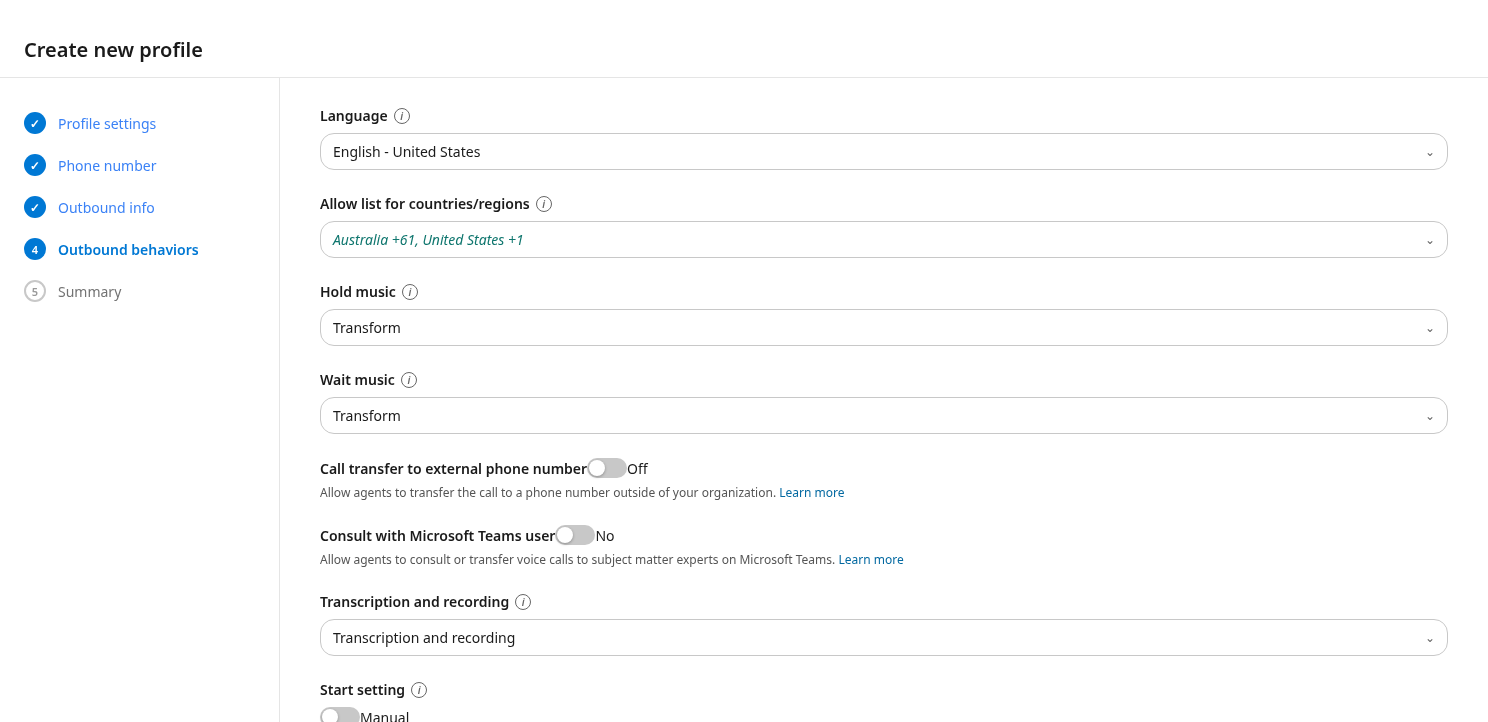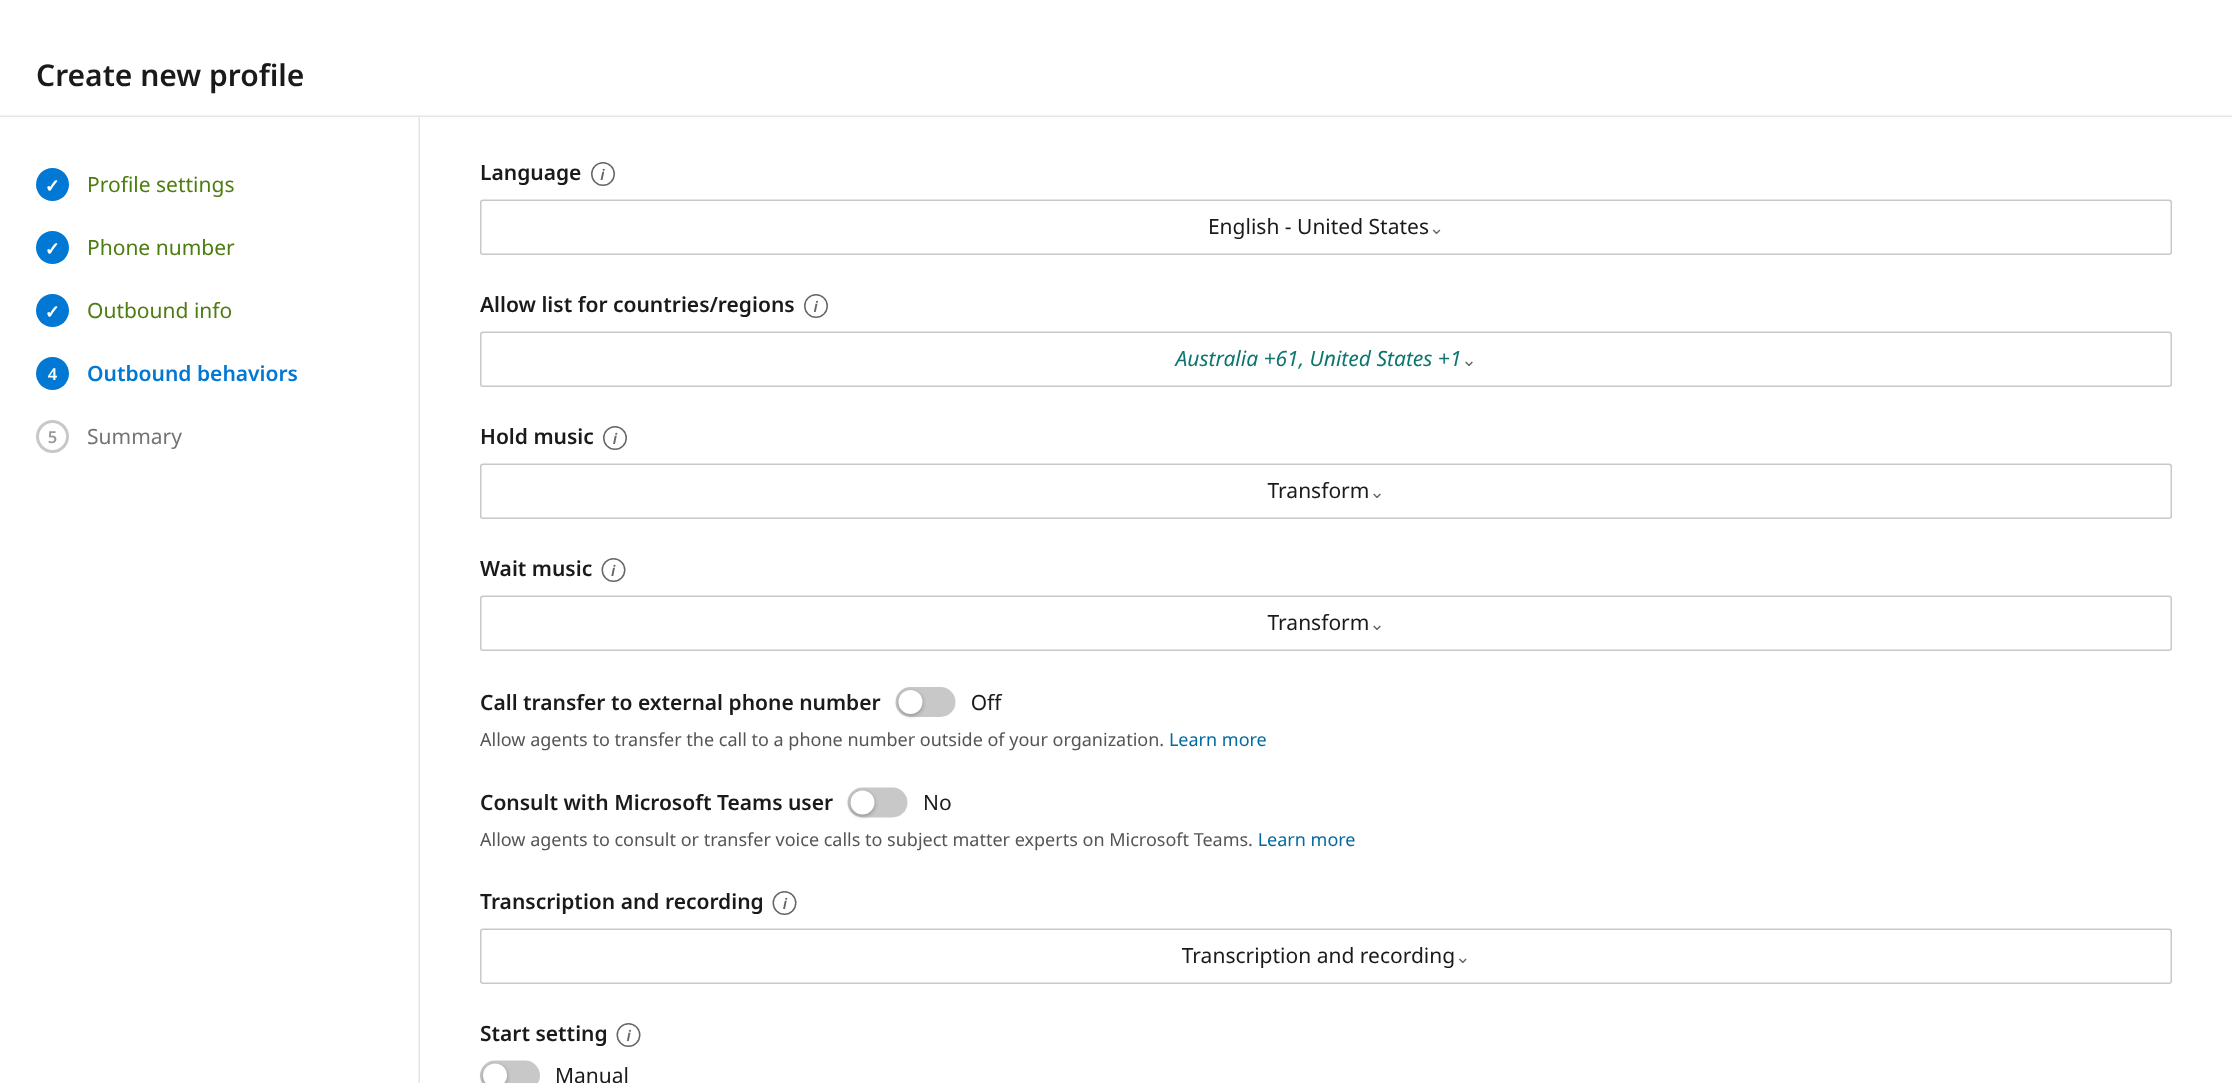--- a/index.html
+++ b/index.html
@@ -57,21 +57,21 @@
     }
 
     .step-circle.inactive {
       background: #fff;
       border: 2px solid #c8c8c8;
       color: #999;
     }
 
     .sidebar-item .step-label {
       font-size: 14px;
-      color: #4d7c0f;
+      color: #3b82f6;
     }
 
     .sidebar-item.active-item .step-label {
       font-weight: 600;
       color: #0078d4;
     }
 
     .sidebar-item.inactive-item .step-label {
       color: #737373;
     }
@@ -109,41 +109,41 @@
       color: #666;
       font-style: italic;
       font-weight: 600;
       cursor: help;
     }
 
     .select-dropdown {
       width: 100%;
       max-width: 1130px;
       border: 1px solid #c8c8c8;
-      border-radius: 2px;
+      border-radius: 14px;
       padding: 8px 12px;
       font-size: 14px;
       color: #1a1a1a;
       background: #fff;
       display: flex;
       align-items: center;
-      justify-content: center;
+      justify-content: space-between;
       cursor: pointer;
       position: relative;
     }
 
     .chevron-down {
       color: #666;
       font-size: 12px;
     }
 
     .toggle-row {
       display: flex;
       align-items: center;
-      gap: 10px;
+      gap: 0;
       margin-bottom: 6px;
     }
 
     .toggle-container {
       display: inline-flex;
       align-items: center;
     }
 
     .toggle {
       width: 40px;

